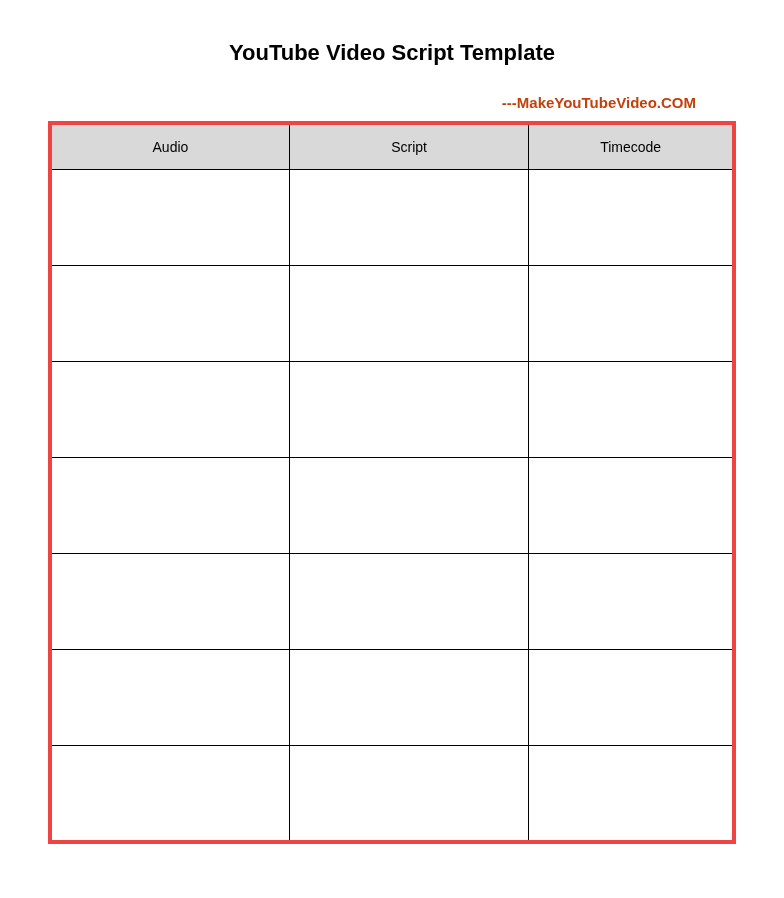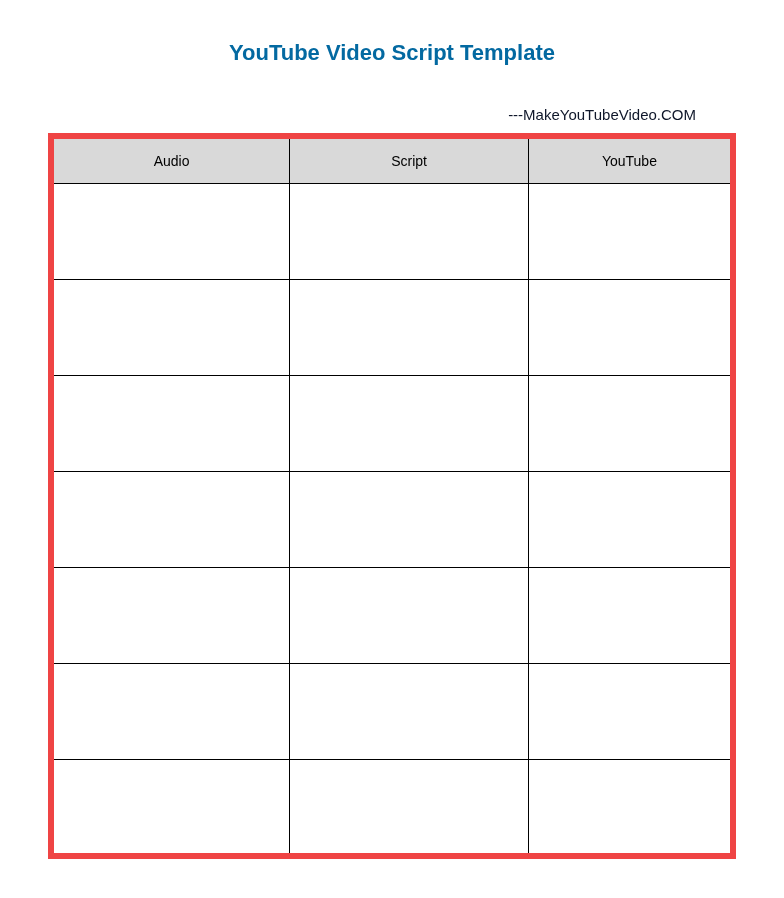--- a/index.html
+++ b/index.html
@@ -10,35 +10,35 @@
     body {
       font-family: Arial, Helvetica, sans-serif;
       background: #ffffff;
       width: 784px;
       padding: 40px 48px;
     }
     .title {
       font-size: 22px;
       font-weight: bold;
       text-align: center;
-      margin-bottom: 40px;
-      color: #0369a1;
+      margin-bottom: 28px;
+      color: #000000;
     }
     .attribution {
       font-size: 15px;
-      font-weight: normal;
-      color: #0f172a;
+      font-weight: bold;
+      color: #c2410c;
       text-align: right;
       margin-bottom: 10px;
       padding-right: 40px;
     }
     table {
       width: 100%;
       border-collapse: collapse;
-      border: 6px solid #ef4444;
+      border: 4px solid #ef4444;
     }
     th {
       background: #d9d9d9;
       font-weight: normal;
       font-size: 14px;
       color: #000;
       padding: 14px 8px;
       border: 1px solid #000;
       text-align: center;
     }
@@ -61,21 +61,21 @@
 <table>
   <colgroup>
     <col class="col-audio">
     <col class="col-video">
     <col class="col-timecode">
   </colgroup>
   <thead>
     <tr>
       <th>Audio</th>
       <th>Script</th>
-      <th>YouTube</th>
+      <th>Timecode</th>
     </tr>
   </thead>
   <tbody>
     <tr>
       <td></td>
       <td></td>
       <td></td>
     </tr>
     <tr>
       <td></td>

